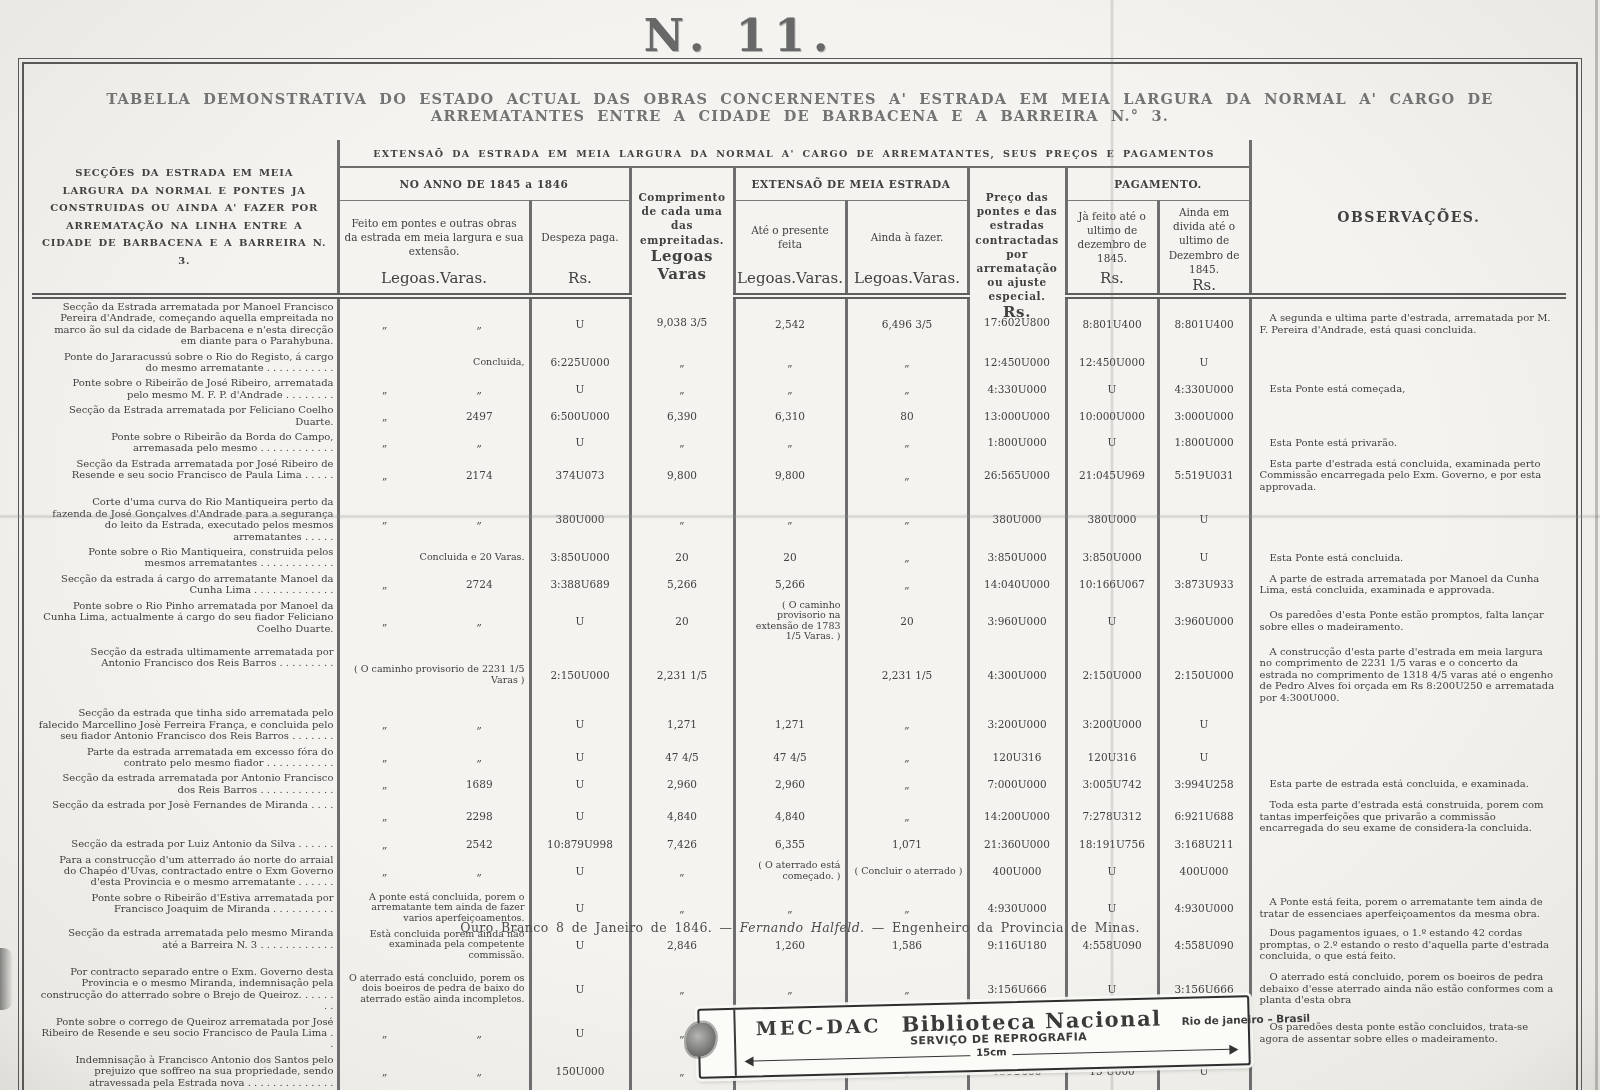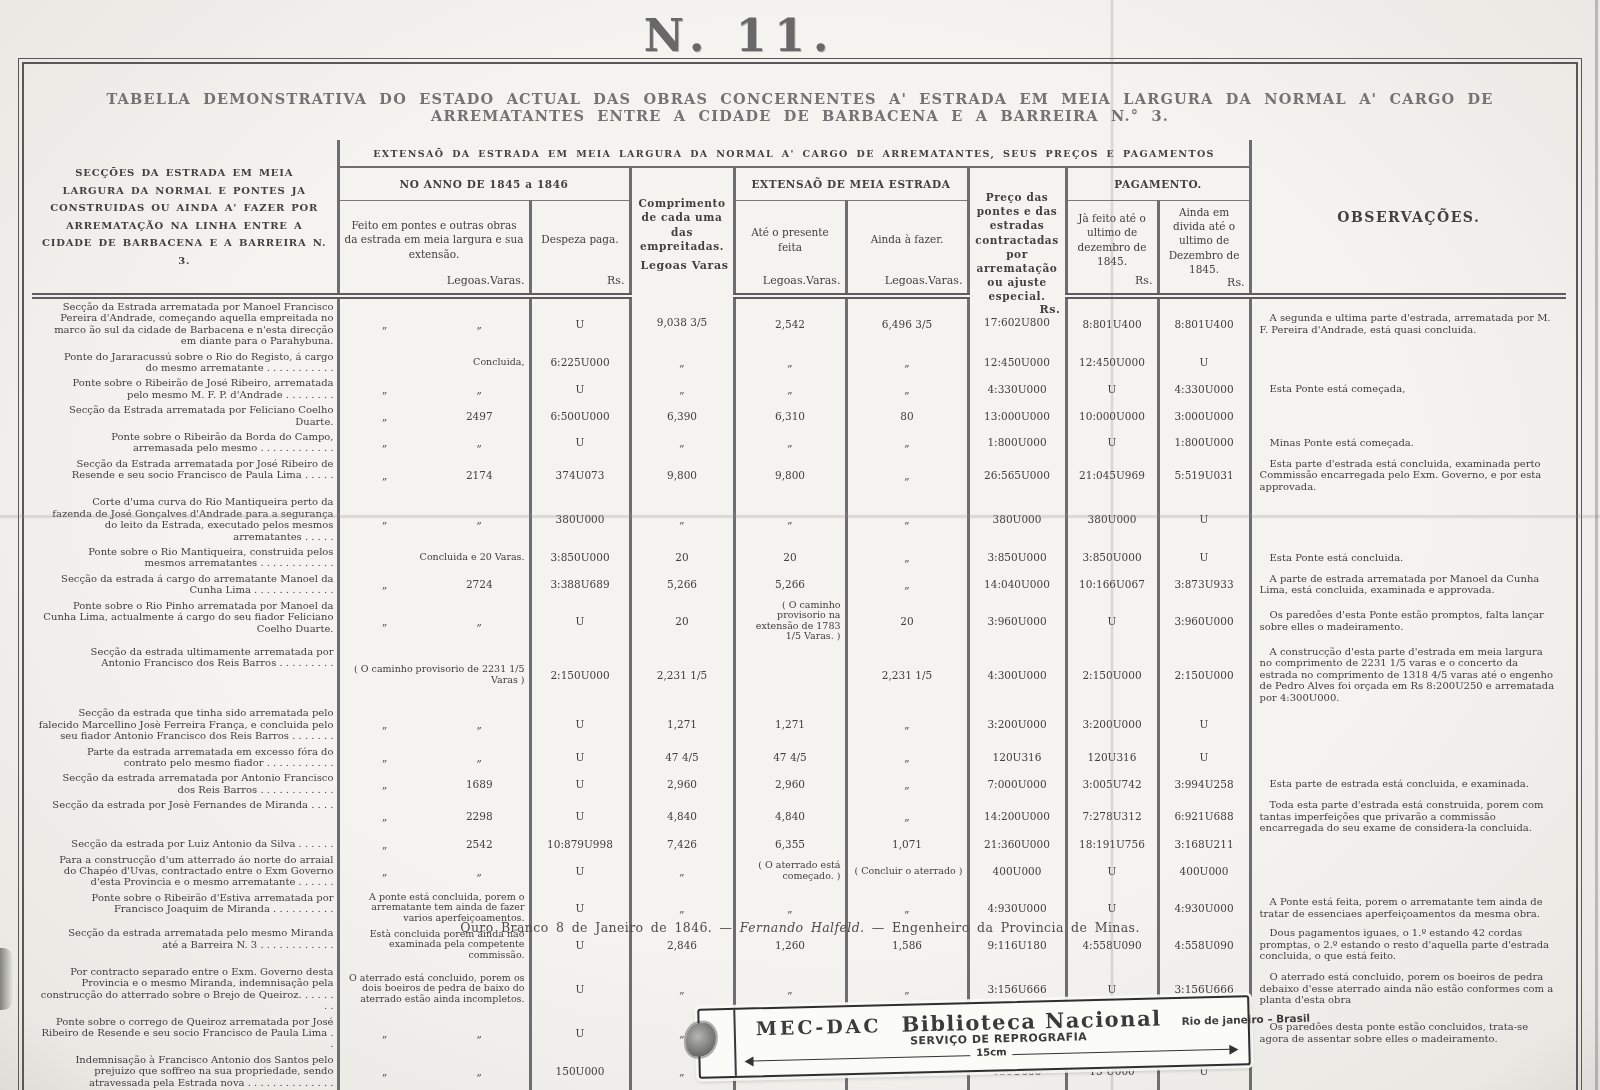--- a/index.html
+++ b/index.html
@@ -43,21 +43,21 @@
 
   thead th{font-weight:bold;vertical-align:middle;padding:2px 4px;}
   th.corner{font-size:10px;letter-spacing:.8px;word-spacing:2px;line-height:1.75;padding:6px 10px;text-align:center;}
   th.span-hdr{font-size:9.5px;letter-spacing:1.4px;word-spacing:3px;border-bottom:2px solid #6e6e6e;height:22px;}
   th.obs-hdr{font-size:14px;letter-spacing:1.5px;}
   tr.grp-row th{height:28px;font-size:10.5px;letter-spacing:.6px;}
   th.grp{border-bottom:1px solid #7a7a7a;}
   tr.sub-row th{height:88px;font-weight:normal;font-size:10.5px;}
   .hdr-stack{display:flex;flex-direction:column;justify-content:space-between;height:84px;}
   .hdr-stack .lbl{flex:1;display:flex;align-items:center;justify-content:center;line-height:1.35;}
-  .hdr-stack .units{display:flex;justify-content:flex-end;font-size:11px;padding-bottom:2px;}
+  .hdr-stack .units{display:flex;justify-content:center;font-size:15px;padding-bottom:2px;}
   th.rowspan-th{border-bottom:6px double #5c5c5c;}
   tr.sub-row th{border-bottom:6px double #5c5c5c;}
 
   tbody td{vertical-align:middle;padding:2px 4px;}
   td.desc-cell{
     font-size:10px;line-height:11.4px;text-align:right;padding:2px 3px 2px 6px;
     text-indent:12px;vertical-align:top;
   }
   td.num-cell{text-align:center;font-size:10.5px;line-height:12px;}
   td.note-cell{text-align:right;font-size:9.5px;line-height:10.5px;}
@@ -259,21 +259,21 @@
           <td class="desc-cell">Ponte sobre o Ribeirão da Borda do Campo, arremasada pelo mesmo .  .  .  .  .  .  .  .  .  .  .  .</td>
           <td class="num-cell bl">„</td>
           <td class="num-cell">„</td>
           <td class="num-cell bl">U</td>
           <td class="num-cell bl">„</td>
           <td class="num-cell bl">„</td>
           <td class="num-cell bl">„</td>
           <td class="num-cell bl">1:800U000</td>
           <td class="num-cell bl">U</td>
           <td class="num-cell bl">1:800U000</td>
-          <td class="obs-cell bl">Minas Ponte está começada.</td>
+          <td class="obs-cell bl">Esta Ponte está privarão.</td>
         </tr>
         <tr>
           <td class="desc-cell">Secção da Estrada arrematada por José Ribeiro de Resende e seu socio Francisco de Paula Lima .  .  .  .  .</td>
           <td class="num-cell bl">„</td>
           <td class="num-cell">2174</td>
           <td class="num-cell bl">374U073</td>
           <td class="num-cell bl">9,800</td>
           <td class="num-cell bl">9,800</td>
           <td class="num-cell bl">„</td>
           <td class="num-cell bl">26:565U000</td>

